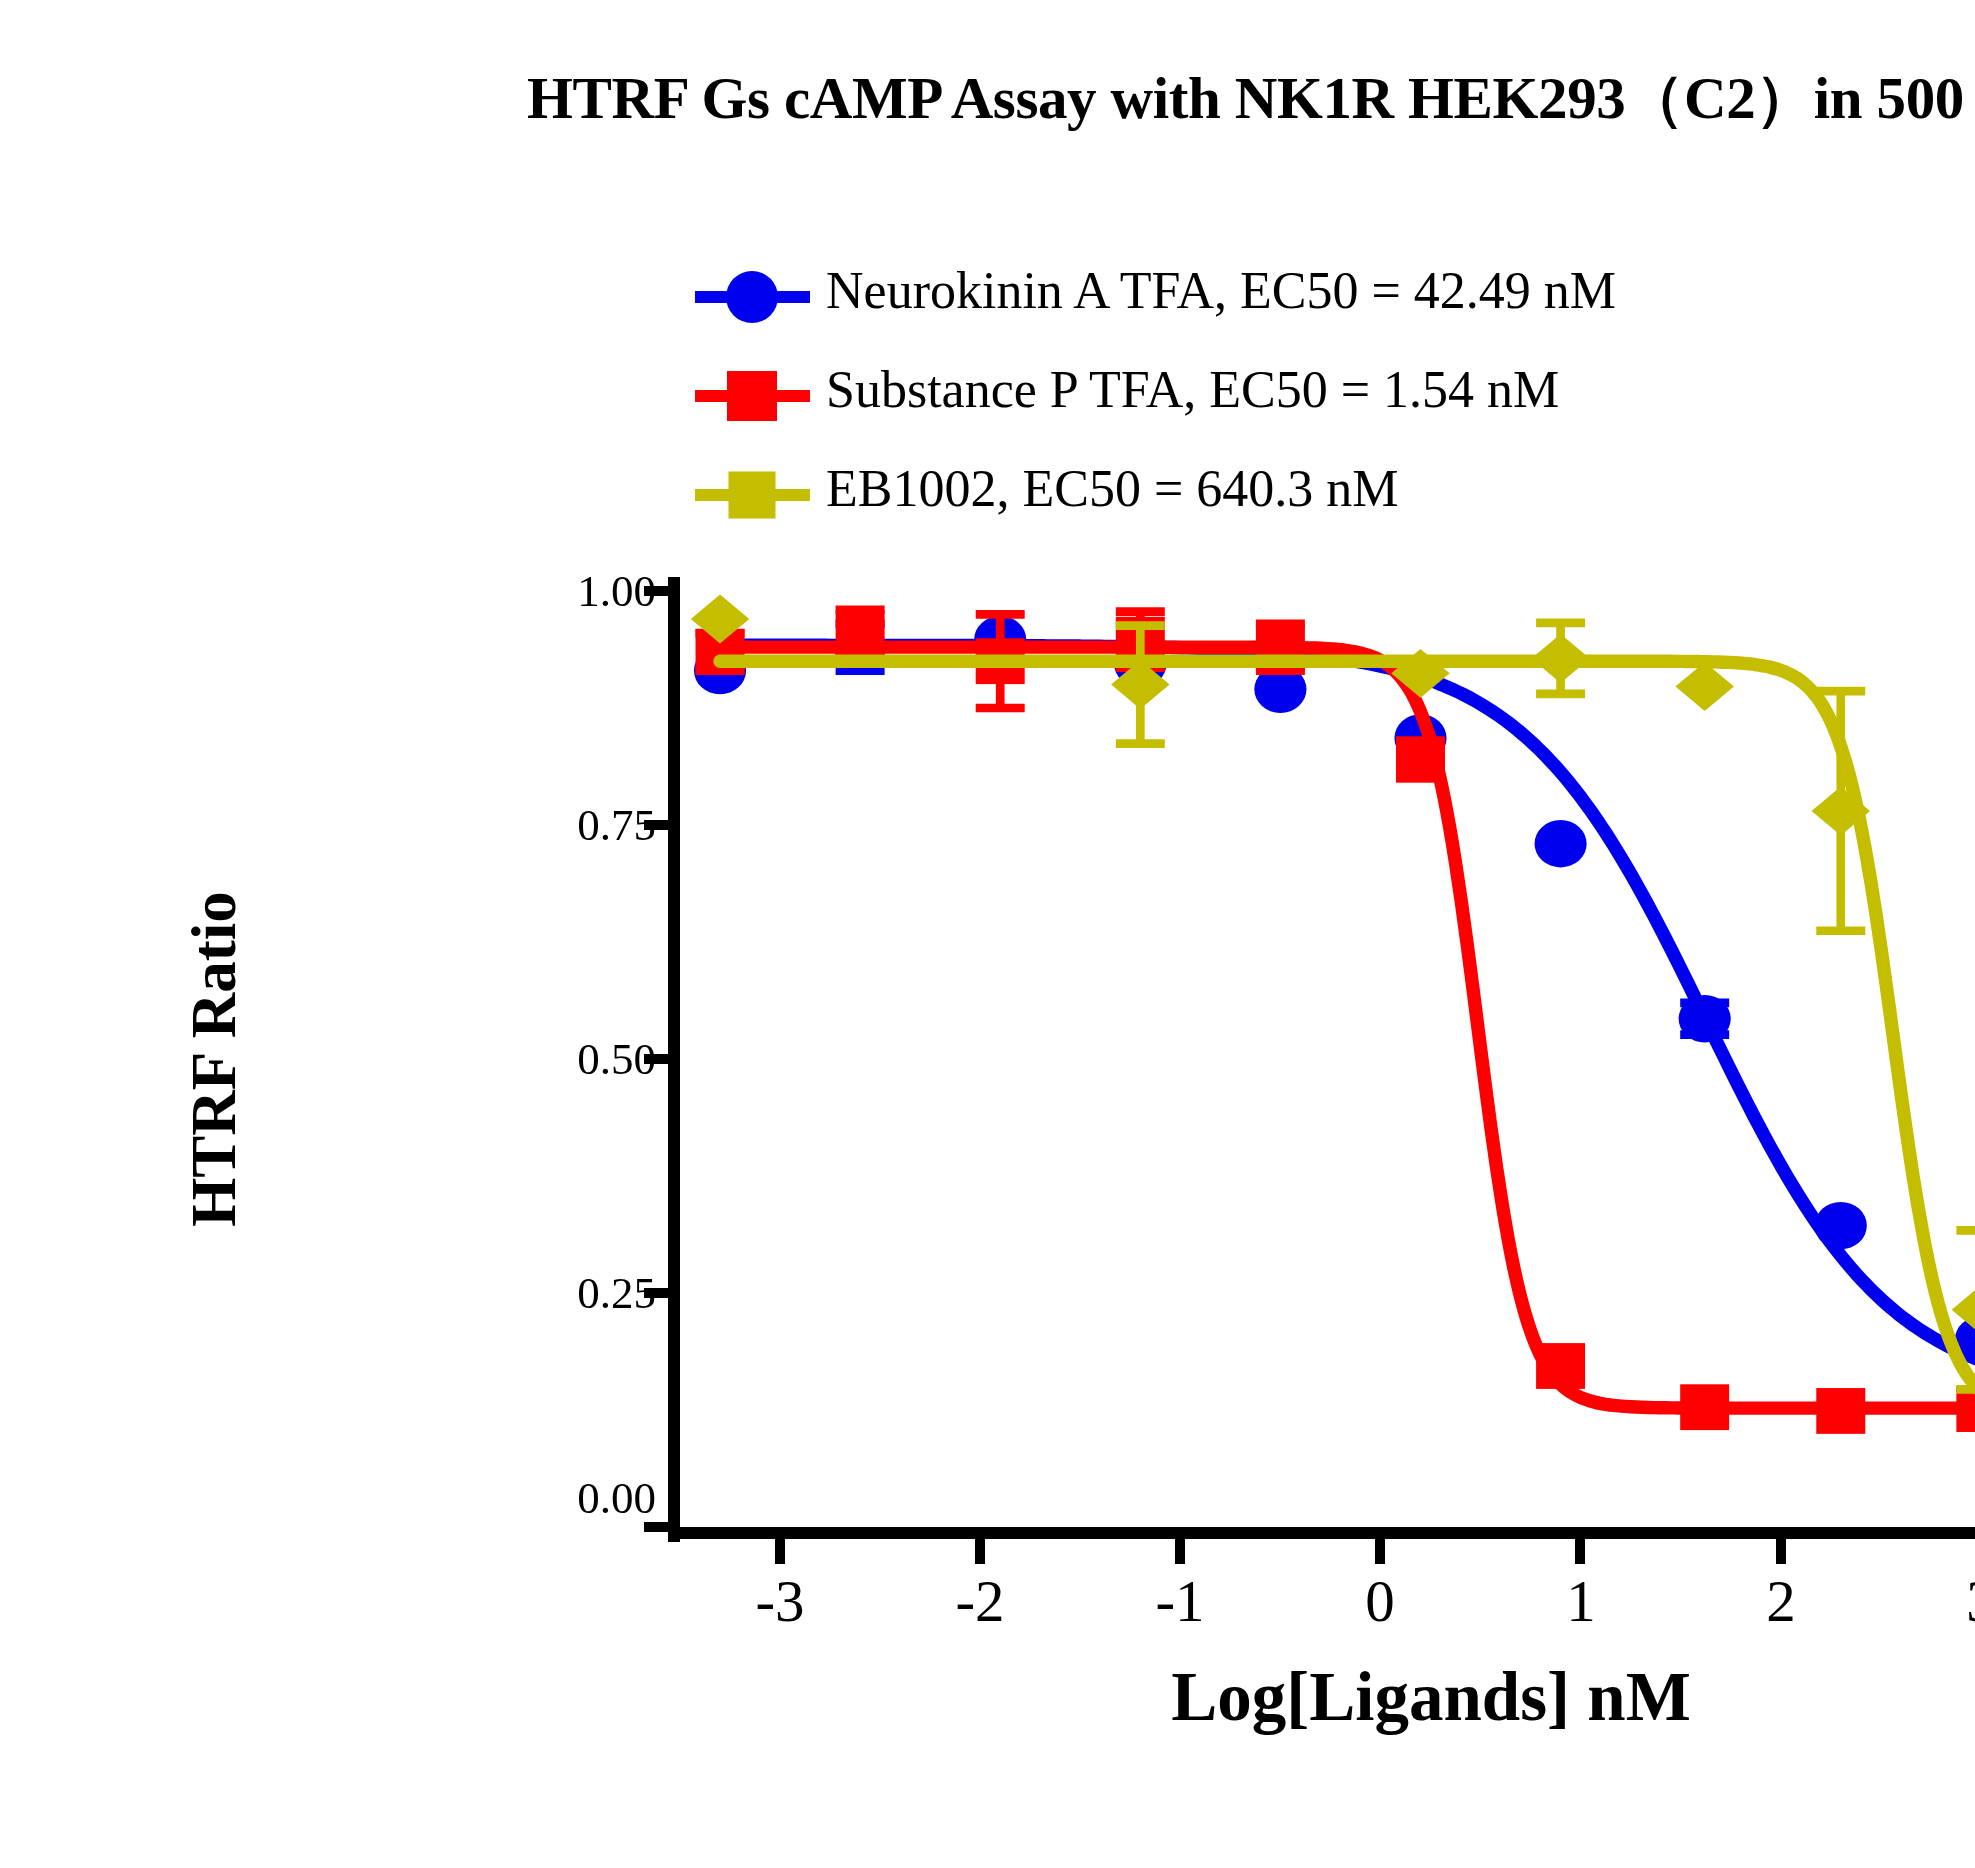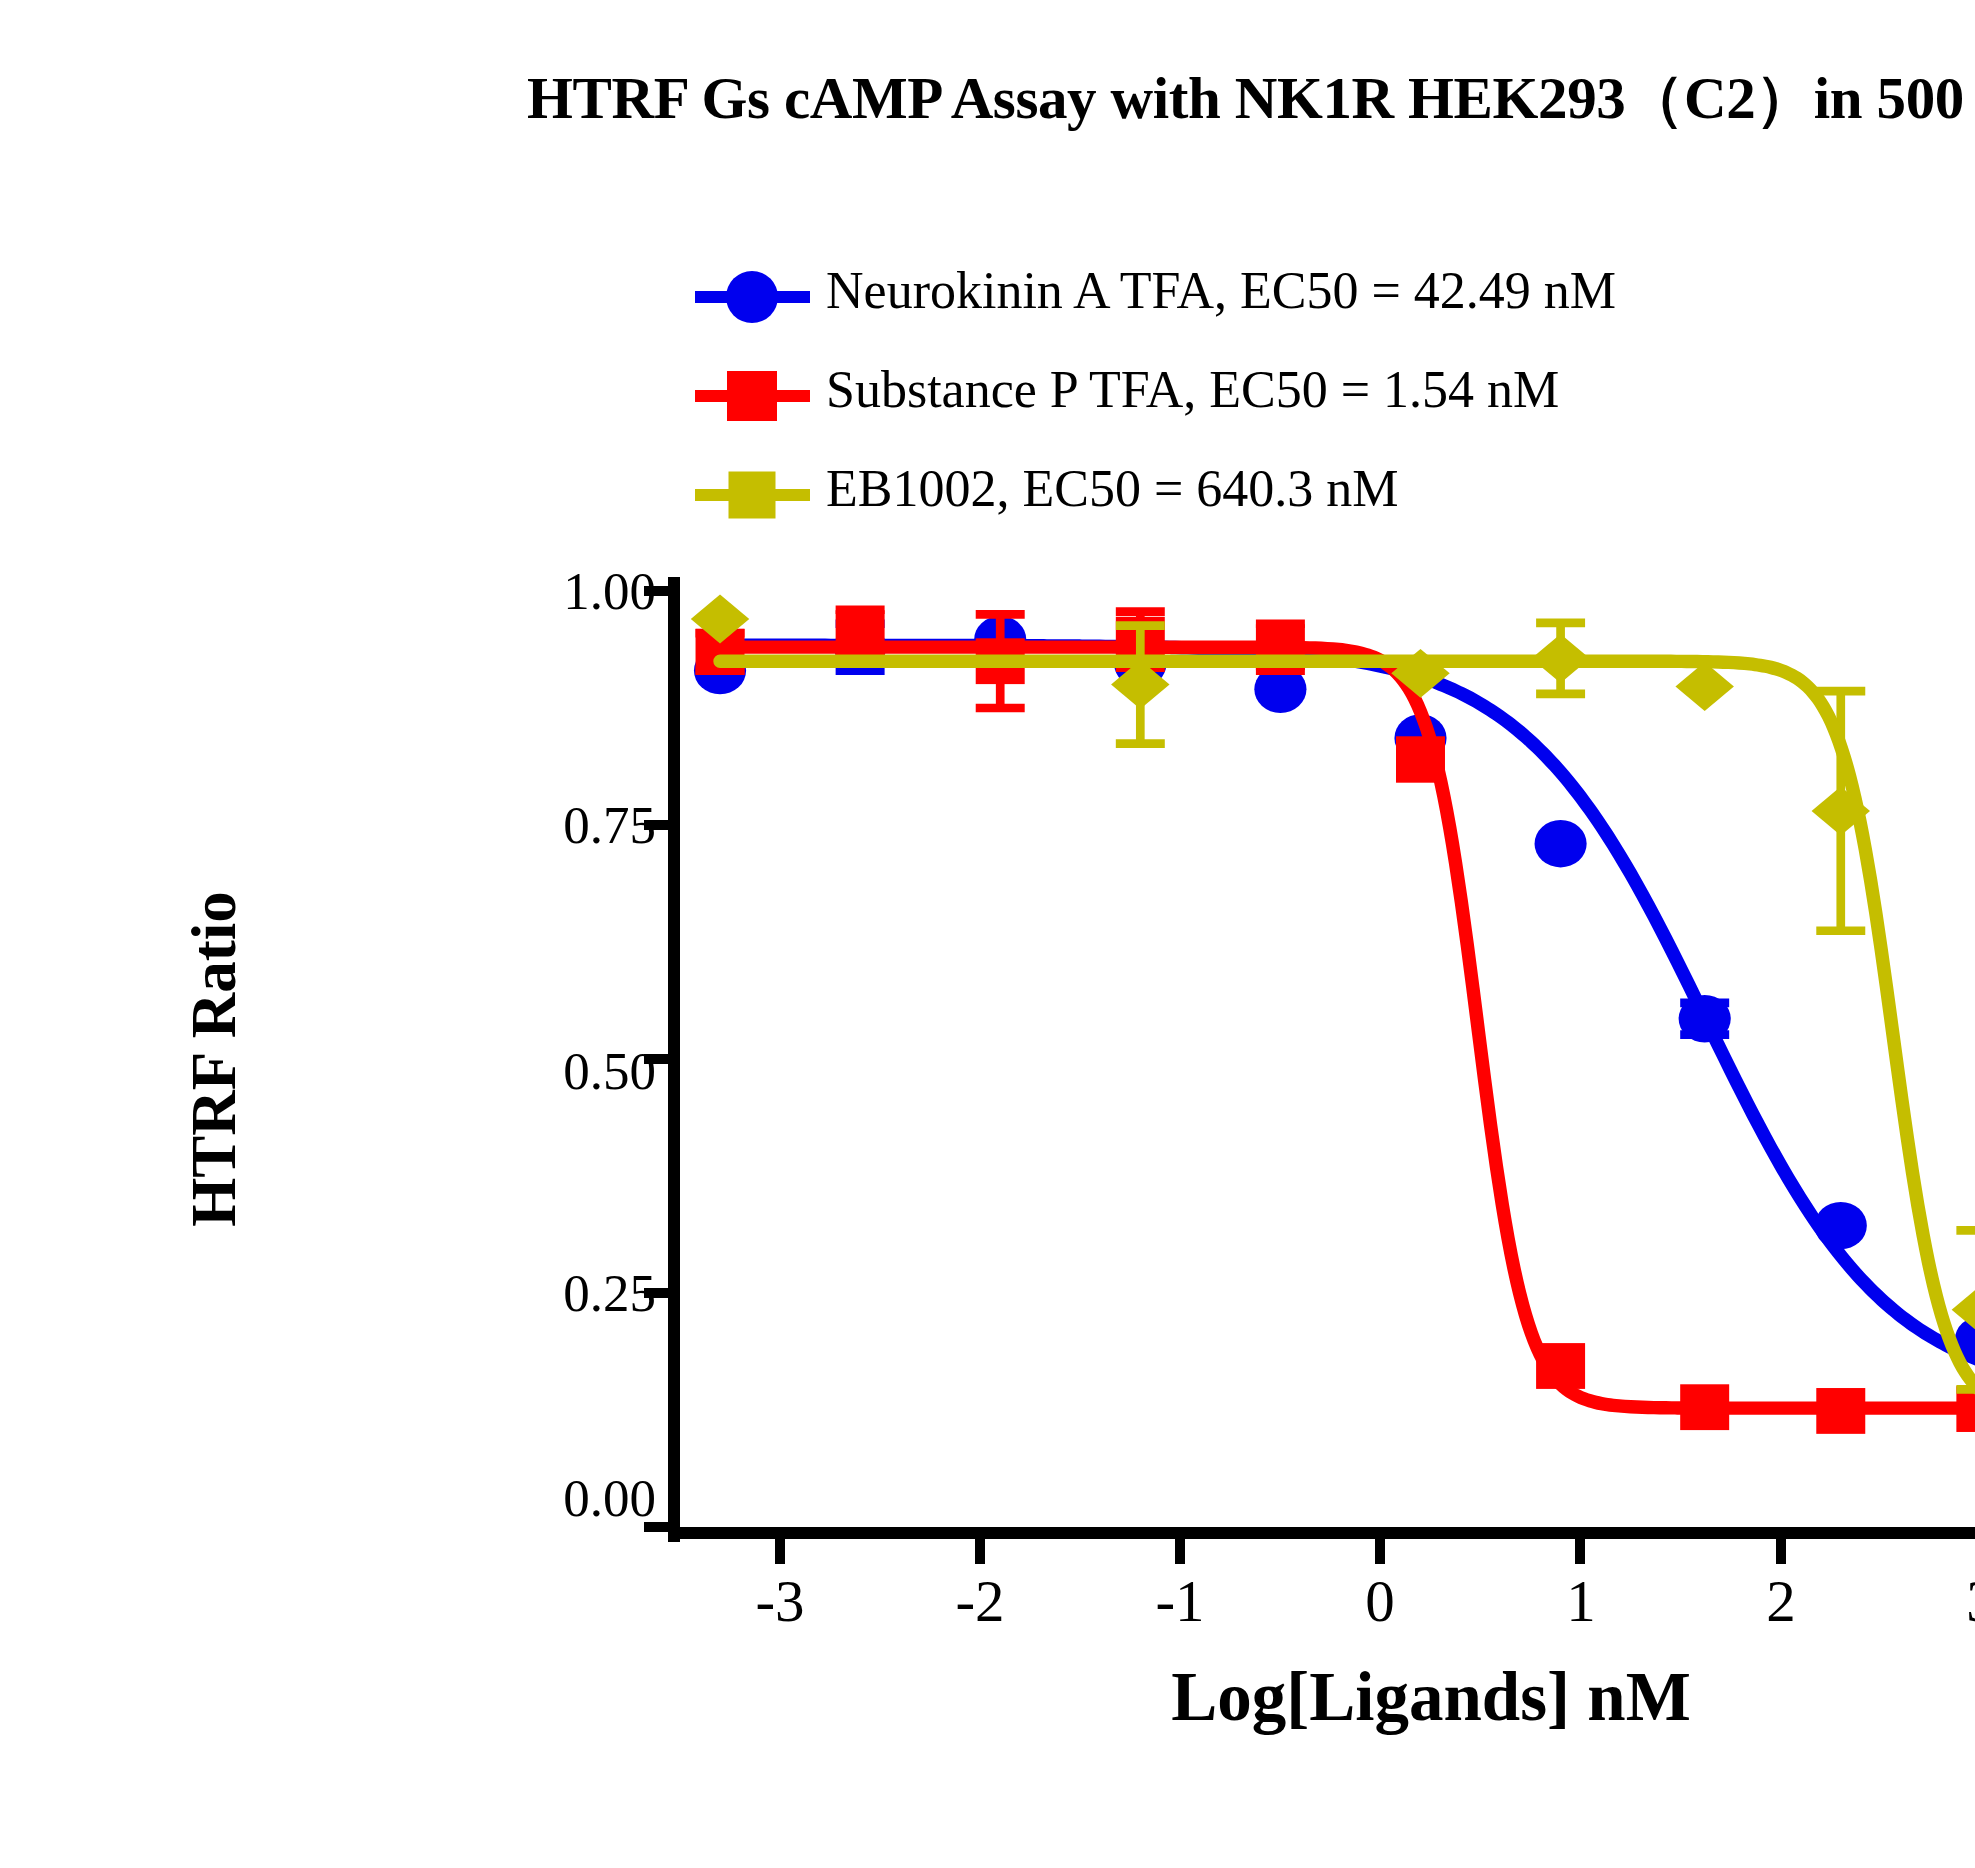--- a/index.html
+++ b/index.html
@@ -39,21 +39,21 @@
   
   #plot{position:absolute; left:680px; top:591px; width:1501px; height:936px;}
   .axis-line{position:absolute;background:#000;}
   #yaxis{left:-12px; top:-14.2px; width:12px; height:965px;}
   #xaxis{left:-12px; top:936px; width:1513px; height:12px;}
 
   .ytick{position:absolute; background:#000; width:24.5px; height:10.3px; left:-36px;}
   .xtick{position:absolute; background:#000; width:10.3px; height:24.5px; top:948px;}
 
   .ytlabel{position:absolute; right:1525px; width:237px; text-align:right;
-    font-family:"Liberation Serif",serif; font-size:53px; color:#000;
+    font-family:"Liberation Serif",serif; font-size:45px; color:#000;
     transform:translateY(-50%);}
   .xtlabel{position:absolute; top:976px; width:158px; text-align:center;
     font-family:"Liberation Serif",serif; font-size:59px; color:#000;
     transform:translateX(-50%);}
 
   .ylabel{
     position:absolute; left:-466px; top:468px;
     transform:translate(-50%,-50%) rotate(-90deg);
     transform-origin:center center;
     font-family:"Liberation Serif",serif; font-weight:bold; font-size:63px;
@@ -102,21 +102,21 @@
   <div id="plot">
     <div class="axis-line" id="yaxis"></div>
     <div class="axis-line" id="xaxis"></div>
 
     <div id="yticks">
         <div class="ytick" style="top: -5.1px;"></div>
         <div class="ytlabel" style="top: 0px;">1.00</div>
         <div class="ytick" style="top: 229px;"></div>
         <div class="ytlabel" style="top: 234px;">0.75</div>
         <div class="ytick" style="top: 463px;"></div>
-        <div class="ytlabel" style="top: 480px;">0.50</div>
+        <div class="ytlabel" style="top: 468px;">0.50</div>
         <div class="ytick" style="top: 697px;"></div>
         <div class="ytlabel" style="top: 702px;">0.25</div>
         <div class="ytick" style="top: 931px;"></div>
         <div class="ytlabel" style="top: 907px;">0.00</div>
       </div>
     <div id="xticks">
         <div class="xtick" style="left: 95px;"></div>
         <div class="xtlabel" style="left: 100px;">-3</div>
         <div class="xtick" style="left: 295px;"></div>
         <div class="xtlabel" style="left: 300px;">-2</div>

